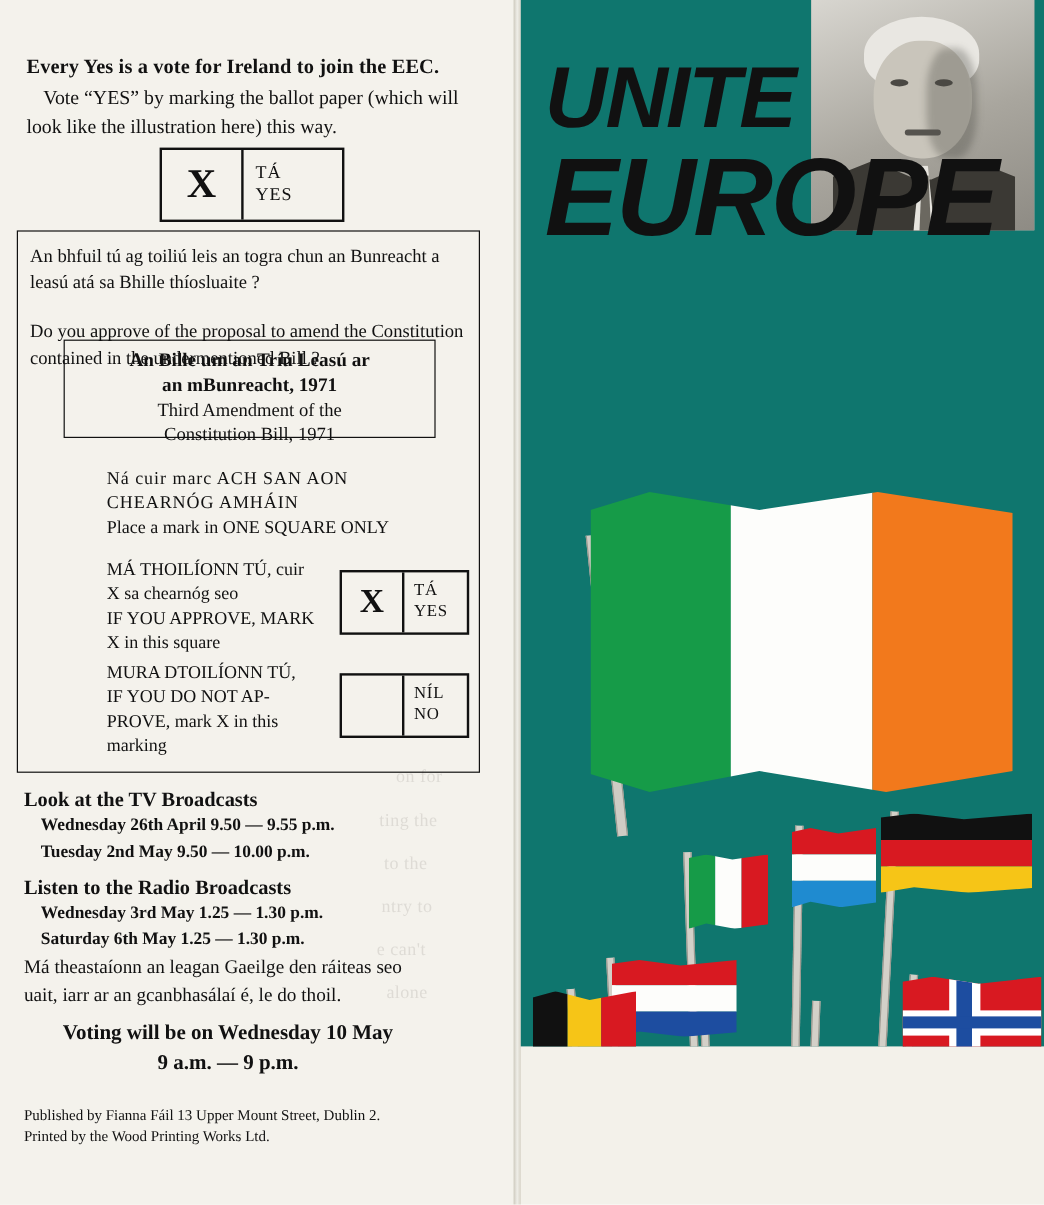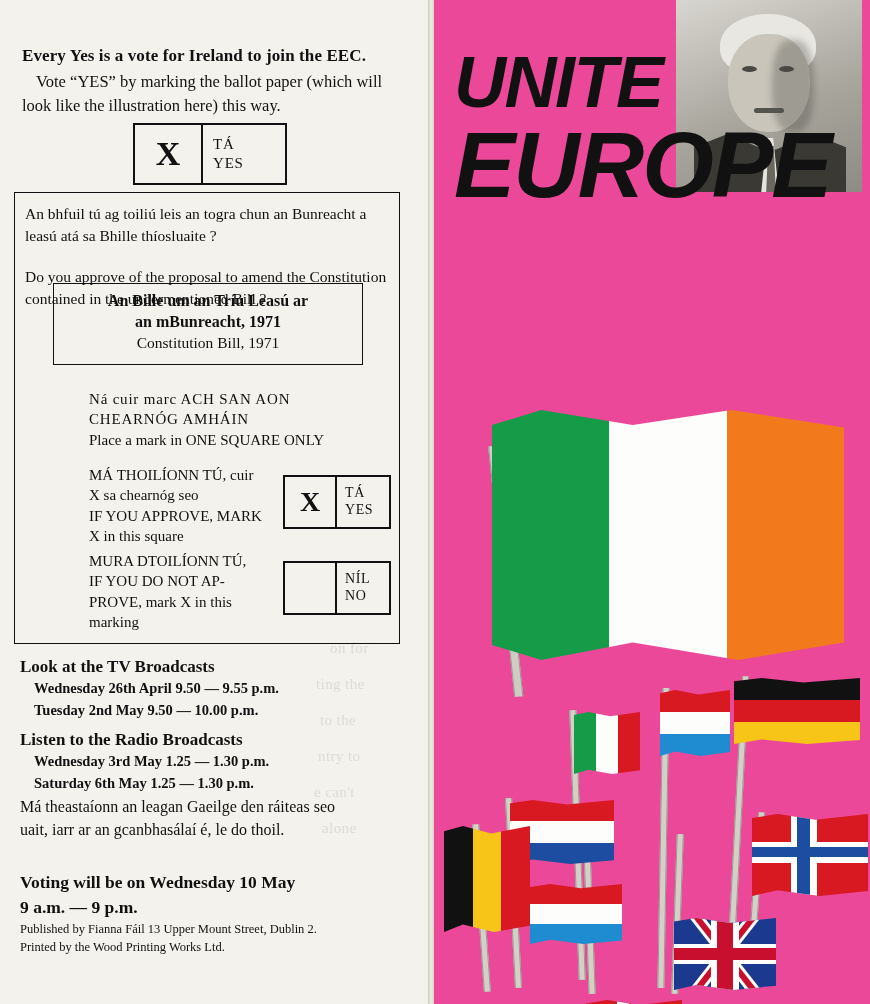--- a/index.html
+++ b/index.html
@@ -184,25 +184,26 @@
   }
   .irish-note {
     position: absolute;
     left: 20px; top: 795px;
     width: 330px;
     font-size: 16px;
     line-height: 1.45;
   }
   .voting-day {
     position: absolute;
-    left: 20px; top: 870px;
+    left: 20px; top: 848px;
     width: 340px;
     font-weight: bold;
     font-size: 17.5px;
     line-height: 1.45;
+    text-align: center;
   }
   .imprint {
     position: absolute;
     left: 20px; top: 920px;
     width: 380px;
     font-size: 12.5px;
     line-height: 1.45;
   }
 
   
@@ -210,22 +211,22 @@
     position: absolute;
     left: 428px; top: 0;
     width: 6px; height: 1004px;
     background: linear-gradient(to right,#cdc9bd,#efeee8,#d7d3c7);
   }
 
   
   #right-panel {
     position: absolute;
     left: 434px; top: 0;
-    width: 436px; height: 1004px;
-    background: #ec4899;
+    width: 436px; height: 872px;
+    background: #0f766e;
     overflow: hidden;
   }
   .portrait {
     position: absolute;
     right: 8px; top: 0;
     width: 186px; height: 192px;
     background: #b9b6ae;
     overflow: hidden;
   }
   .portrait .bg {
@@ -416,20 +417,21 @@
       </div>
     </div>
 
     <div class="ref-box">
       <div class="ref-q-ga">An bhfuil tú ag toiliú leis an togra chun an Bunreacht a leasú atá sa Bhille thíosluaite ?</div>
       <div class="ref-q-en">Do you approve of the proposal to amend the Constitution contained in the undermentioned Bill ?</div>
 
       <div class="bill-box">
         <div class="ga">An Bille um an Tríu Leasú ar</div>
         <div class="ga">an mBunreacht, 1971</div>
+        <div class="en">Third Amendment of the</div>
         <div class="en">Constitution Bill, 1971</div>
       </div>
 
       <div class="one-square">
         <div class="caps">Ná cuir marc ACH SAN AON</div>
         <div class="caps">CHEARNÓG AMHÁIN</div>
         <div>Place a mark in ONE SQUARE ONLY</div>
       </div>
 
       <div class="opt-text" style="left:74px; top:272px; width:190px;">

